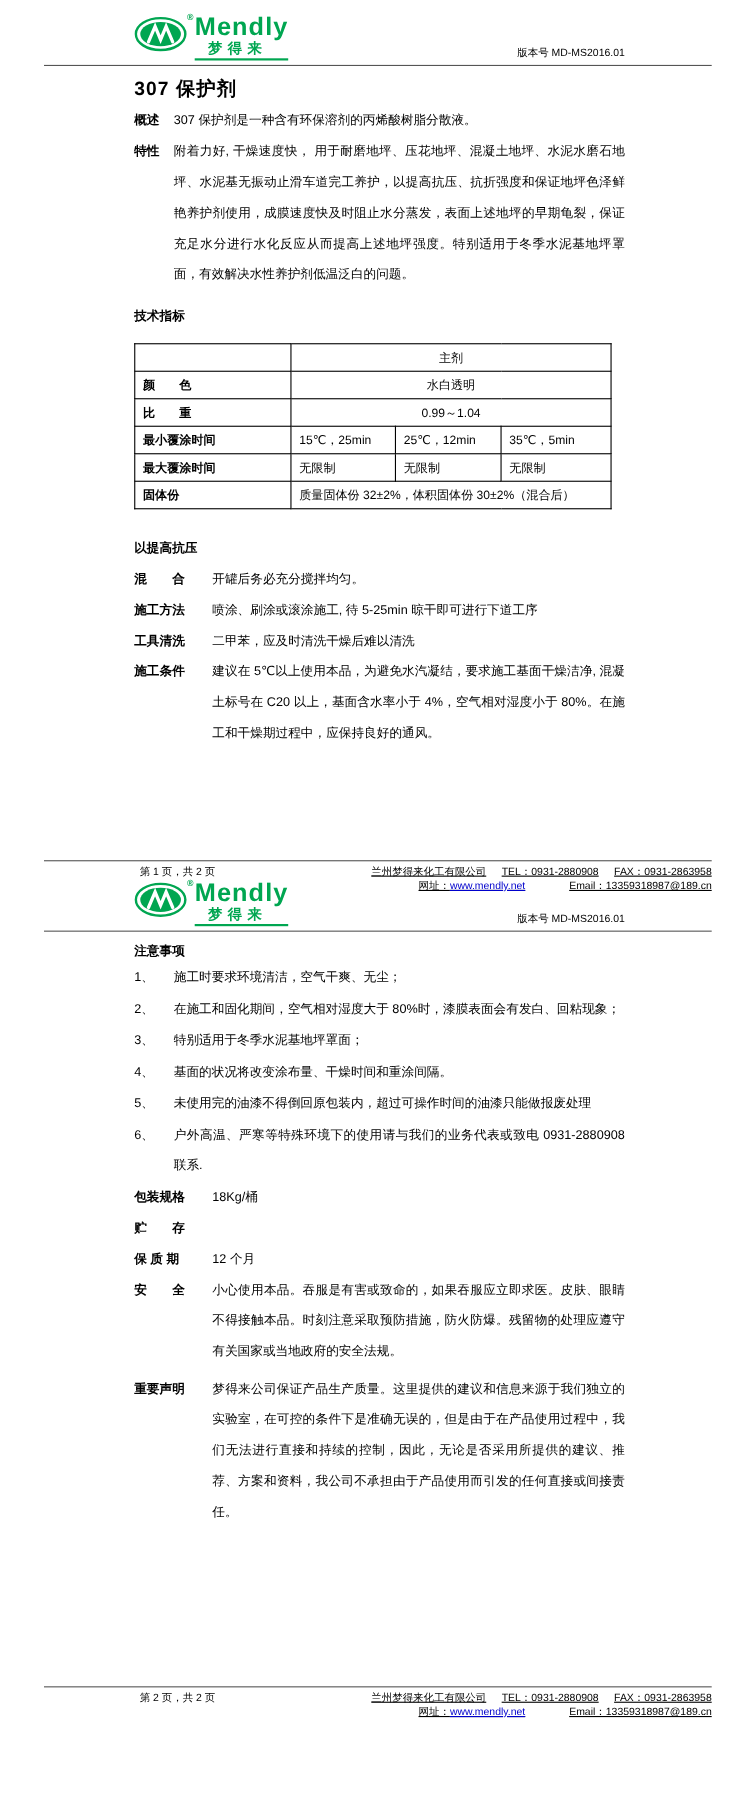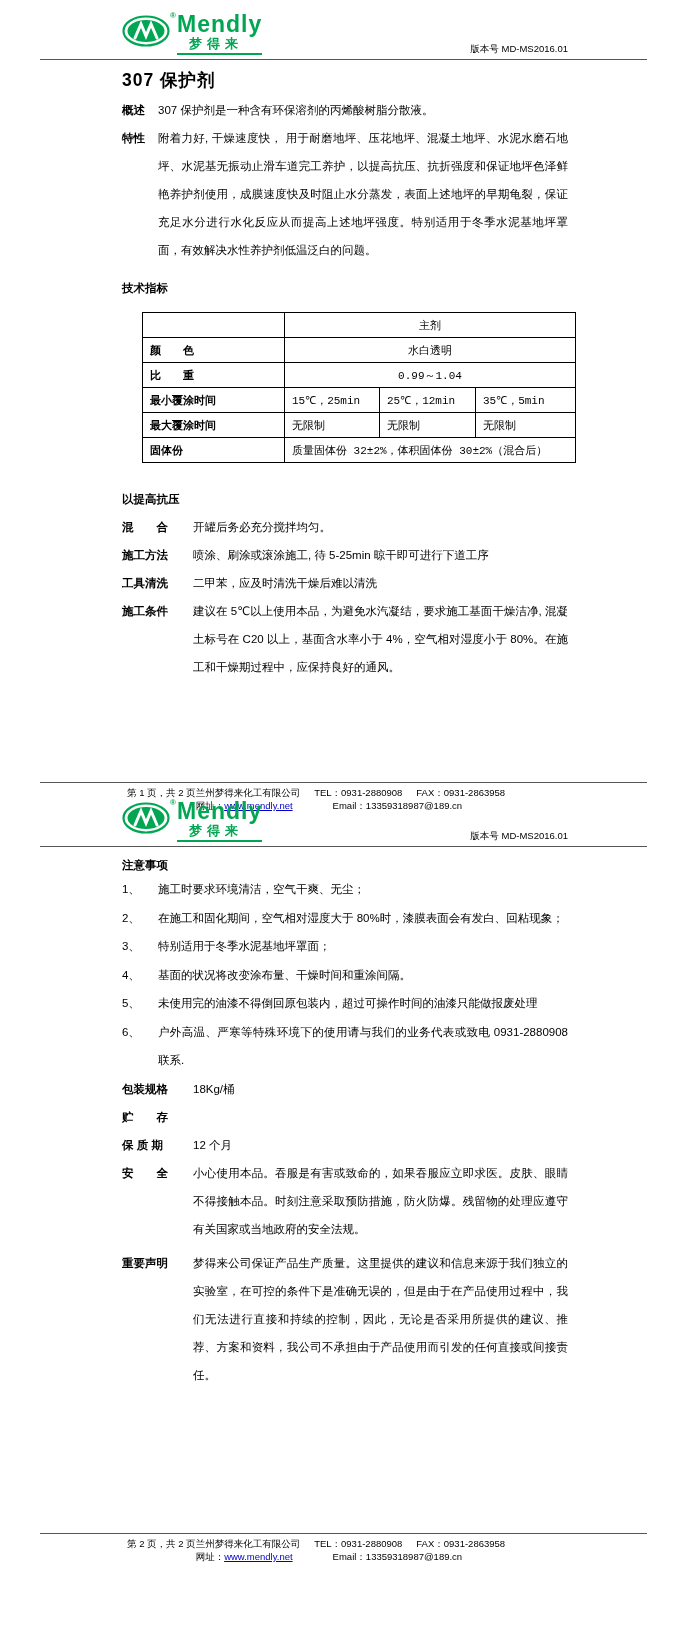--- a/index.html
+++ b/index.html
@@ -35,36 +35,36 @@
   .def-row { display:flex; line-height:28px; text-align:justify; }
   .def-label { font-weight:bold; white-space:nowrap; }
   .w36 { flex:0 0 36px; }
   .w71 { flex:0 0 71px; }
   .def-text { flex:1; }
 
   .section-heading { font-weight:bold; font-size:11.5px; line-height:20px; }
   .tech-heading { margin:14px 0 14px 0; }
   .construction-heading { margin:26px 0 4px 0; }
 
-  table.tech { border-collapse:collapse; margin-left:20px; width:433px; font-size:11px; table-layout:fixed;font-family:Liberation Mono, monospace; }
+  table.tech { border-collapse:collapse; margin-left:0; width:433px; font-size:11px; table-layout:fixed; }
   table.tech td { border:1px solid #000; height:25px; padding:0 7px; overflow:hidden; white-space:nowrap; }
   table.tech td.center { text-align:center; }
   table.tech td.lbl { font-weight:bold; }
   .col1 { width:142px; } .col2 { width:95px; } .col3 { width:96px; } .col4 { width:100px; }
 
   .note-row { display:flex; line-height:28.5px; text-align:justify; font-size:11.5px; }
   .note-num { flex:0 0 36px; }
   .note-text { flex:1; }
 
   
   .footer { position:absolute; left:40px; width:607px; border-top:1px solid var(--line);
             padding-top:3px; font-size:9.5px; line-height:13px; display:flex; align-items:flex-start; }
   .footer1 { top:782px; } .footer2 { top:746px; }
   .footer-page { margin-left:87px; white-space:nowrap; }
-  .footer-center { flex:1; text-align:left; }
+  .footer-center { flex:1; text-align:right;text-decoration:underline; }
   .fgap { display:inline-block; width:14px; }
   .fgap2 { display:inline-block; width:40px; }
   .link { color:var(--link); text-decoration:underline; cursor:pointer; }
 </style>
 </head>
 <body>
 
 <div class="page page1">
 
   <div class="header">

